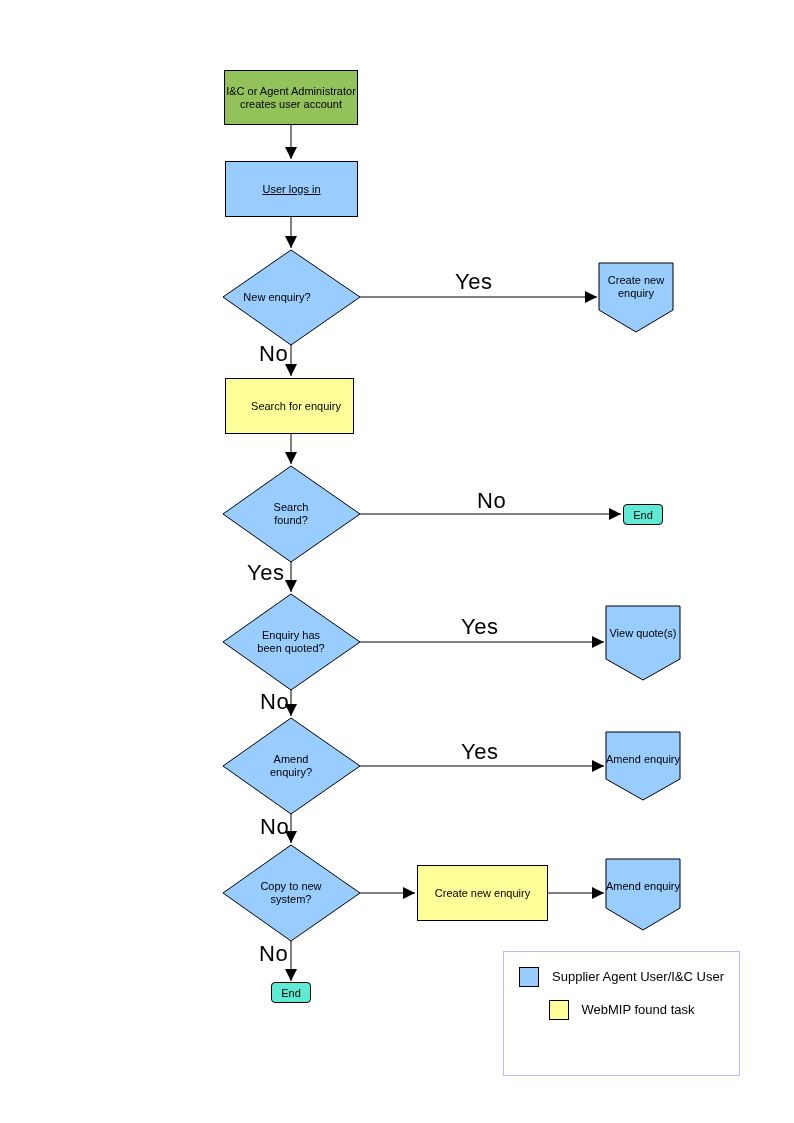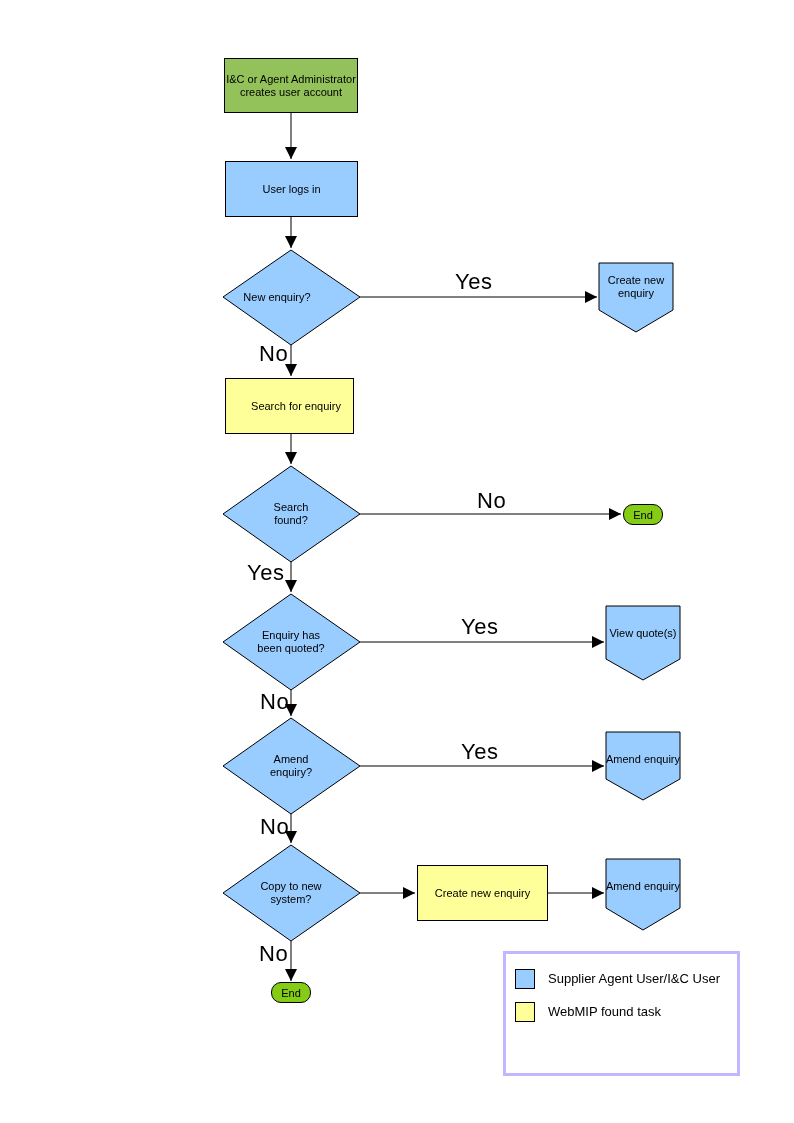--- a/index.html
+++ b/index.html
@@ -9,36 +9,36 @@
   }
   svg.layer { position:absolute; left:0; top:0; }
   .node {
     position:absolute; box-sizing:border-box;
     display:flex; align-items:center; justify-content:center;
     text-align:center; font-size:11px; line-height:1.18;
   }
   .box   { border:1px solid #000; }
   .blue  { background:#99CCFF; }
   .yellow{ background:#FFFF99; }
-  .green { background:#93C25B; }
+  .green { background:#93C25B;margin-top:12px; }
   .shape-label {
     position:absolute; display:flex; align-items:center; justify-content:center;
     text-align:center; font-size:11px; line-height:1.18;
   }
   .nowrap { white-space:nowrap; }
   .terminator {
-    position:absolute; box-sizing:border-box; border:1px solid #000; border-radius:10px;
-    background:#84cc16; display:flex; align-items:center; justify-content:center;
+    position:absolute; box-sizing:border-box; border:1px solid #000; border-radius:4px;
+    background:#5eead4; display:flex; align-items:center; justify-content:center;
     font-size:11px;
   }
   .edge-label { position:absolute; font-size:22px; letter-spacing:0.5px;text-align:right; }
   .legend {
     position:absolute; left:503px; top:951px; width:237px; height:125px;
-    border:3px solid #c4b5fd; box-sizing:border-box; padding:15px 9px;
-    display:flex; flex-direction:column; gap:13px; background:#fff;
+    border:1px solid #c4b5fd; box-sizing:border-box; padding:15px 9px;
+    display:flex; flex-direction:column; gap:13px; background:#fff;align-items:center;
   }
   .legend-row { display:flex; align-items:center; gap:13px; }
   .legend-swatch { width:20px; height:20px; border:1px solid #000; flex:0 0 auto; box-sizing:border-box; }
   .legend-label { font-size:13px; line-height:1.2; }
 </style>
 </head>
 <body>
 
 <div class="canvas">
 
@@ -79,21 +79,21 @@
       <polygon points="606,606 680,606 680,659 643,680 606,659"></polygon>
       <polygon points="606,732 680,732 680,779 643,800 606,779"></polygon>
       <polygon points="606,859 680,859 680,908 643,930 606,908"></polygon>
     </g>
   </svg>
 
   <div class="node box green" style="left:224px;top:58px;width:134px;height:55px;">
     <span>I&amp;C or Agent Administrator creates user account</span>
   </div>
 
-  <div class="node box blue" style="left:225px;top:161px;width:133px;height:56px;">
+  <div class="node box blue" style="left:225px;top:161px;width:133px;height:56px;text-decoration:underline;">
     <span>User logs in</span>
   </div>
 
   <div class="node box yellow" style="left:225px;top:378px;width:129px;height:56px;padding-left:13px;">
     <span>Search for enquiry</span>
   </div>
 
   <div class="node box yellow" style="left:417px;top:865px;width:131px;height:56px;">
     <span>Create new enquiry</span>
   </div>

